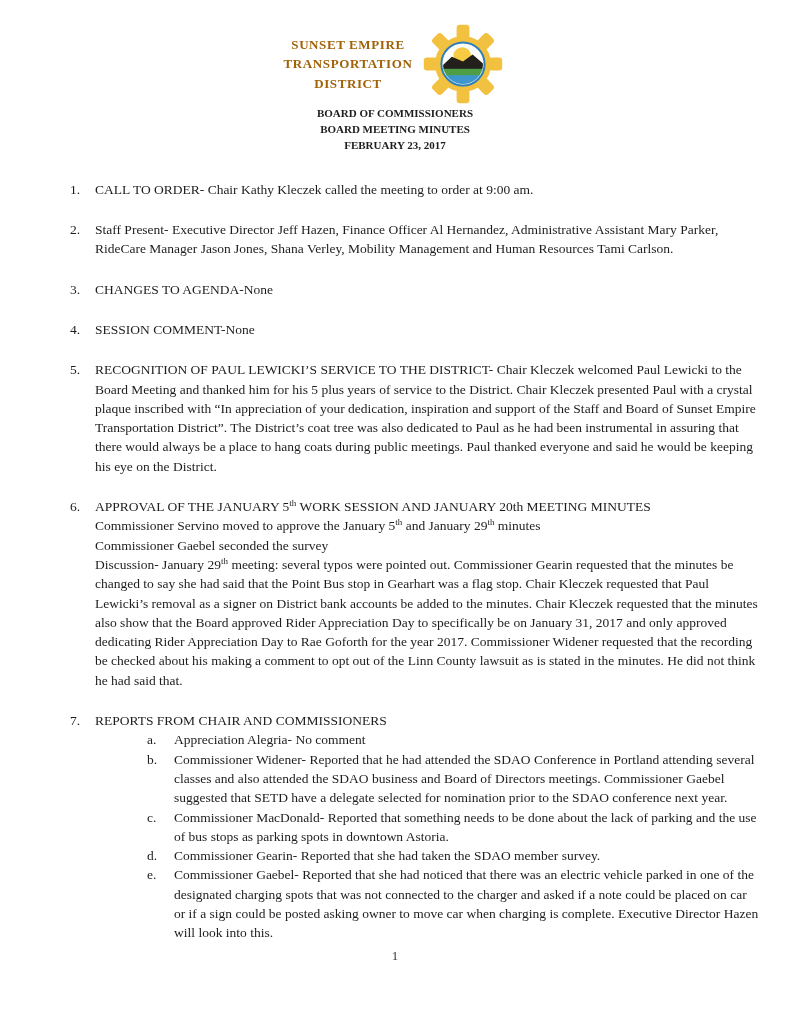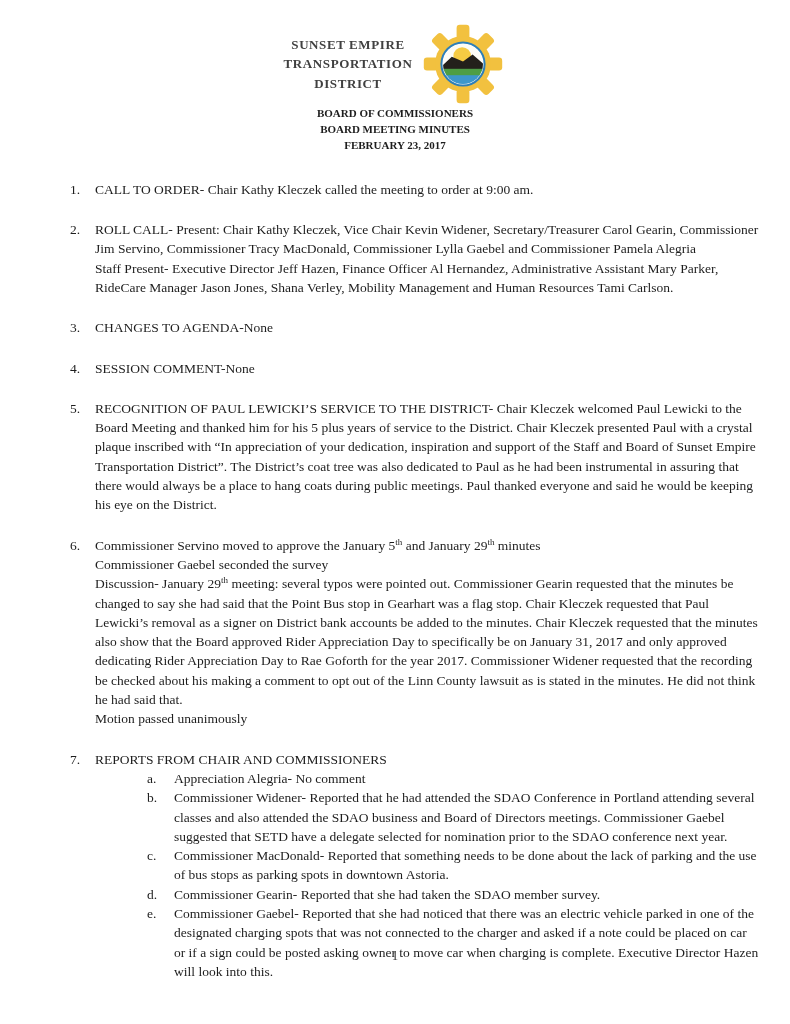--- a/index.html
+++ b/index.html
@@ -4,21 +4,21 @@
 <style>
   html,body { margin:0; padding:0; background:#e8e8e8; }
   .page {
     width:790px; height:1024px; background:#ffffff; margin:0 auto;
     font-family:"Liberation Serif", serif; color:#1d1d1d;
     position:relative; overflow:hidden; box-sizing:border-box;
   }
   
   .header { padding-top:24px; display:flex; justify-content:center; align-items:center; gap:8px; }
   .district-name {
-    color:#404040; font-weight:bold; font-size:13px; line-height:1.5;
+    color:#a16207; font-weight:bold; font-size:13px; line-height:1.5;
     text-align:center; letter-spacing:0.6px;
   }
   .logo { width:86px; height:80px; flex:none; }
   .title-block { text-align:center; font-weight:bold; font-size:11px; line-height:1.45; margin-top:2px; }
   
   .content { margin:26px 30px 0 70px; font-size:13.5px; line-height:1.43; }
   .item { display:flex; margin-top:21px; }
   .item-number { width:25px; flex:none; }
   .item-body { flex:1; }
   .item-para { }
@@ -82,21 +82,20 @@
   <div class="content">
 
     <div class="item">
       <span class="item-number">1.</span>
       <div class="item-body">CALL TO ORDER- Chair Kathy Kleczek called the meeting to order at 9:00 am.</div>
     </div>
 
     <div class="item">
       <span class="item-number">2.</span>
       <div class="item-body">
-        <div>ROLL CALL- Present: Chair Kathy Kleczek, Vice Chair Kevin Widener, Secretary/Treasurer Carol Gearin, Commissioner Jim Servino, Commissioner Tracy MacDonald, Commissioner Lylla Gaebel and Commissioner Pamela Alegria</div>
         <div class="item-para">Staff Present- Executive Director Jeff Hazen, Finance Officer Al Hernandez, Administrative Assistant Mary Parker, RideCare Manager Jason Jones, Shana Verley, Mobility Management and Human Resources Tami Carlson.</div>
       </div>
     </div>
 
     <div class="item">
       <span class="item-number">3.</span>
       <div class="item-body">CHANGES TO AGENDA-None</div>
     </div>
 
     <div class="item">
@@ -105,24 +104,24 @@
     </div>
 
     <div class="item">
       <span class="item-number">5.</span>
       <div class="item-body">RECOGNITION OF PAUL LEWICKI’S SERVICE TO THE DISTRICT- Chair Kleczek welcomed Paul Lewicki to the Board Meeting and thanked him for his 5 plus years of service to the District. Chair Kleczek presented Paul with a crystal plaque inscribed with “In appreciation of your dedication, inspiration and support of the Staff and Board of Sunset Empire Transportation District”. The District’s coat tree was also dedicated to Paul as he had been instrumental in assuring that there would always be a place to hang coats during public meetings. Paul thanked everyone and said he would be keeping his eye on the District.</div>
     </div>
 
     <div class="item">
       <span class="item-number">6.</span>
       <div class="item-body">
+        <div>APPROVAL OF THE JANUARY 5<sup>th</sup> WORK SESSION AND JANUARY 20th MEETING MINUTES</div>
         <div>Commissioner Servino moved to approve the January 5<sup>th</sup> and January 29<sup>th</sup> minutes</div>
         <div>Commissioner Gaebel seconded the survey</div>
         <div>Discussion- January 29<sup>th</sup> meeting: several typos were pointed out. Commissioner Gearin requested that the minutes be changed to say she had said that the Point Bus stop in Gearhart was a flag stop. Chair Kleczek requested that Paul Lewicki’s removal as a signer on District bank accounts be added to the minutes. Chair Kleczek requested that the minutes also show that the Board approved Rider Appreciation Day to specifically be on January 31, 2017 and only approved dedicating Rider Appreciation Day to Rae Goforth for the year 2017. Commissioner Widener requested that the recording be checked about his making a comment to opt out of the Linn County lawsuit as is stated in the minutes. He did not think he had said that.</div>
-        <div>Motion passed unanimously</div>
       </div>
     </div>
 
     <div class="item">
       <span class="item-number">7.</span>
       <div class="item-body">
         <div>REPORTS FROM CHAIR AND COMMISSIONERS</div>
         <div class="sub-list">
           <div class="sub-item">
             <span class="sub-letter">a.</span>

